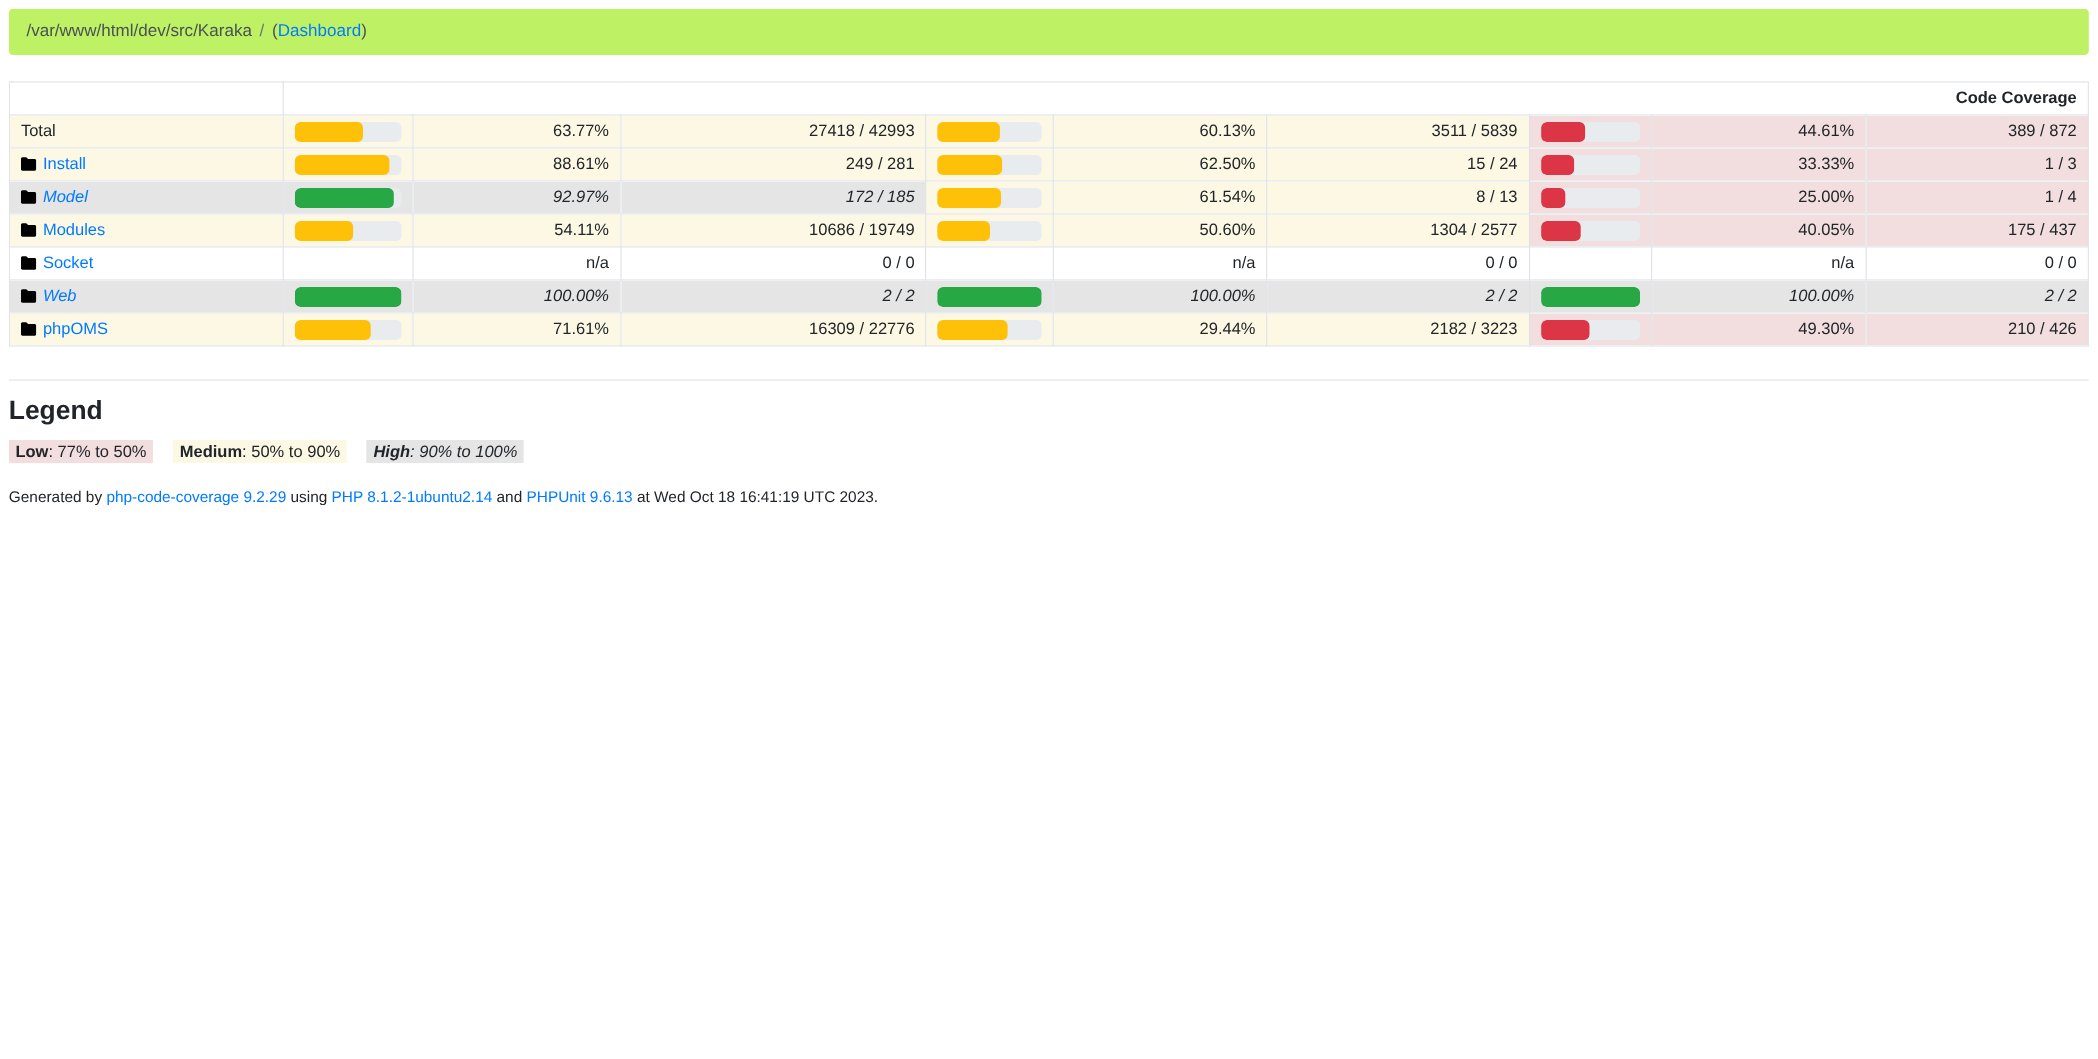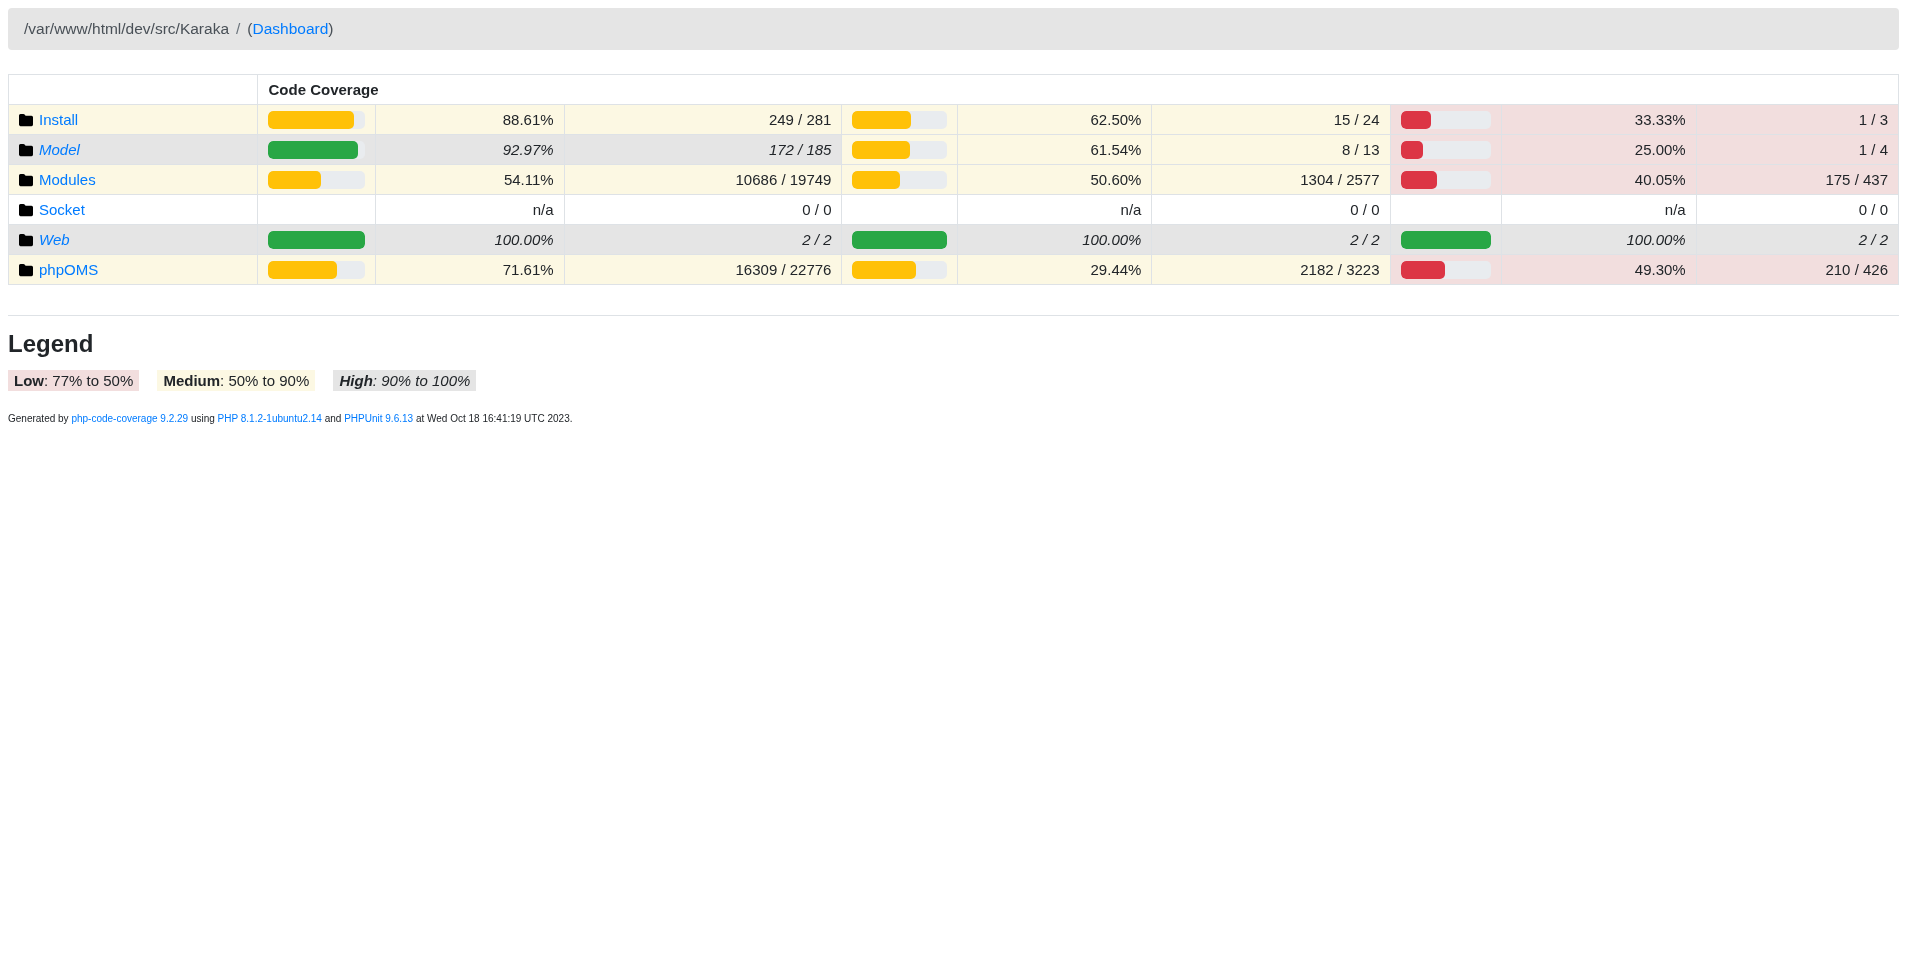--- a/index.html
+++ b/index.html
@@ -8,21 +8,21 @@
     margin: 8px;
     font-family: "Liberation Sans", sans-serif;
     color: #212529;
     font-size: 15px;
     width: 1891px;
   }
   a { color: #007bff; text-decoration: none; cursor: pointer; }
 
   
   .breadcrumb {
-    background: #e5e5e5;
+    background: #bef264;
     border-radius: 4px;
     padding: 12px 16px;
     margin: 0 0 24px 0;
     font-size: 15.5px;
     color: #495057;
   }
   .breadcrumb .sep { color: #6c757d; padding: 0 7px; }
 
   
   table.coverage {
@@ -31,21 +31,21 @@
     table-layout: fixed;
   }
   table.coverage td {
     border: 1px solid #dee2e6;
     padding: 5px 10px;
     font-size: 15px;
     line-height: 19px;
     overflow: hidden;
     white-space: nowrap;
   }
-  thead td { font-weight: bold; text-align: left; color: #212529; }
+  thead td { font-weight: bold; text-align: right; color: #212529; }
   .level-warning { background: #fcf8e3; }
   .level-success { background: #e5e5e5; font-style: italic; }
   .level-danger  { background: #f2dede; }
   td.name-cell  { text-align: left; }
   td.pct-cell, td.count-cell { text-align: right; }
   td.bar-cell { padding: 6px 13px; }
   .progress {
     background: #e9ecef;
     border-radius: 5px;
     height: 18px;
@@ -69,21 +69,21 @@
     margin: 0 0 12px 0;
     color: #212529;
   }
   .legend-items .chip {
     padding: 2px 6px;
     margin-right: 14px;
     font-size: 15px;
     display: inline-block;
   }
   p.footer-text {
-    font-size: 10px;
+    font-size: 14px;
     margin: 22px 0 0 0;
     color: #212529;
   }
 </style>
 </head>
 <body>
 
 <nav class="breadcrumb">
   <span>/var/www/html/dev/src/Karaka</span><span class="sep">/</span><span><span>(</span><a href="#">Dashboard</a><span>)</span></span>
 </nav>
@@ -102,20 +102,44 @@
       <col style="width:10.7%">
   </colgroup>
   <thead>
     <tr>
       <td>&nbsp;</td>
       <td colspan="9">Code Coverage</td>
     </tr>
   </thead>
   <tbody>
       <tr>
+        <td class="name-cell level-warning"><span>Total</span></td>
+        <td class="bar-cell level-warning">
+          <div class="progress">
+            <div class="progress-fill fill-warning" style="width: 63.77%;"></div>
+          </div>
+        </td>
+        <td class="pct-cell level-warning">63.77%</td>
+        <td class="count-cell level-warning">27418 / 42993</td>
+        <td class="bar-cell level-warning">
+          <div class="progress">
+            <div class="progress-fill fill-warning" style="width: 60.13%;"></div>
+          </div>
+        </td>
+        <td class="pct-cell level-warning">60.13%</td>
+        <td class="count-cell level-warning">3511 / 5839</td>
+        <td class="bar-cell level-danger">
+          <div class="progress">
+            <div class="progress-fill fill-danger" style="width: 44.61%;"></div>
+          </div>
+        </td>
+        <td class="pct-cell level-danger">44.61%</td>
+        <td class="count-cell level-danger">389 / 872</td>
+      </tr>
+      <tr>
         <td class="name-cell level-warning"><span class="folder-icon"><svg viewBox="0 0 16 16" width="14" height="14" fill="currentColor" aria-hidden="true">
               <path d="M1.75 1A1.75 1.75 0 0 0 0 2.75v10.5C0 14.216.784 15 1.75 15h12.5A1.75 1.75 0 0 0 16 13.25v-8.5A1.75 1.75 0 0 0 14.25 3H7.5a.25.25 0 0 1-.2-.1l-.9-1.2A1.75 1.75 0 0 0 5 1H1.75Z"></path>
             </svg></span><a href="#" class="item-link">Install</a></td>
         <td class="bar-cell level-warning">
           <div class="progress">
             <div class="progress-fill fill-warning" style="width: 88.61%;"></div>
           </div>
         </td>
         <td class="pct-cell level-warning">88.61%</td>
         <td class="count-cell level-warning">249 / 281</td>

